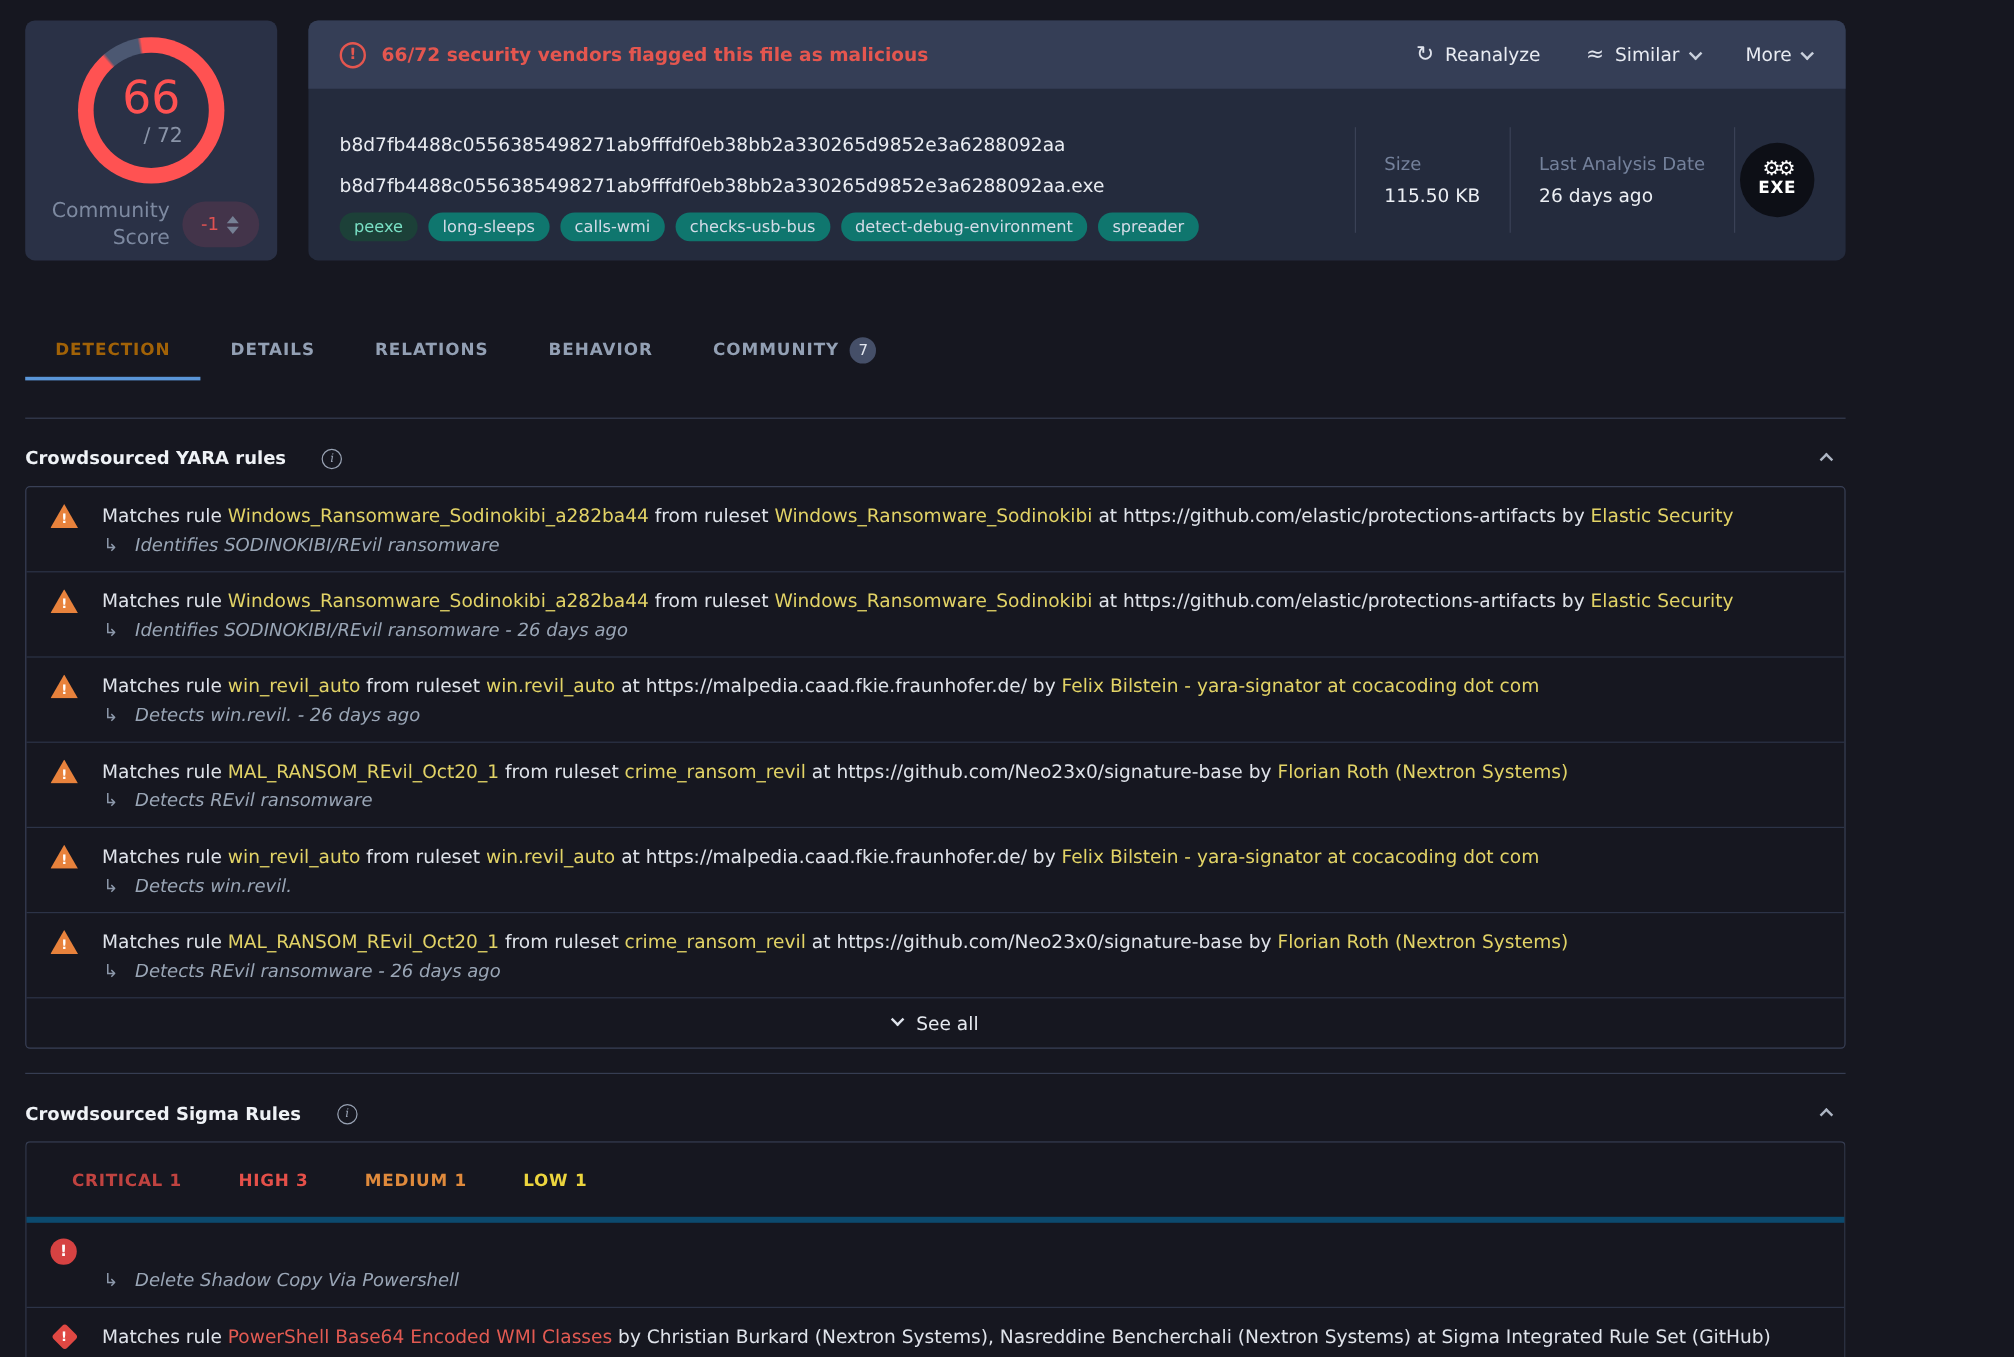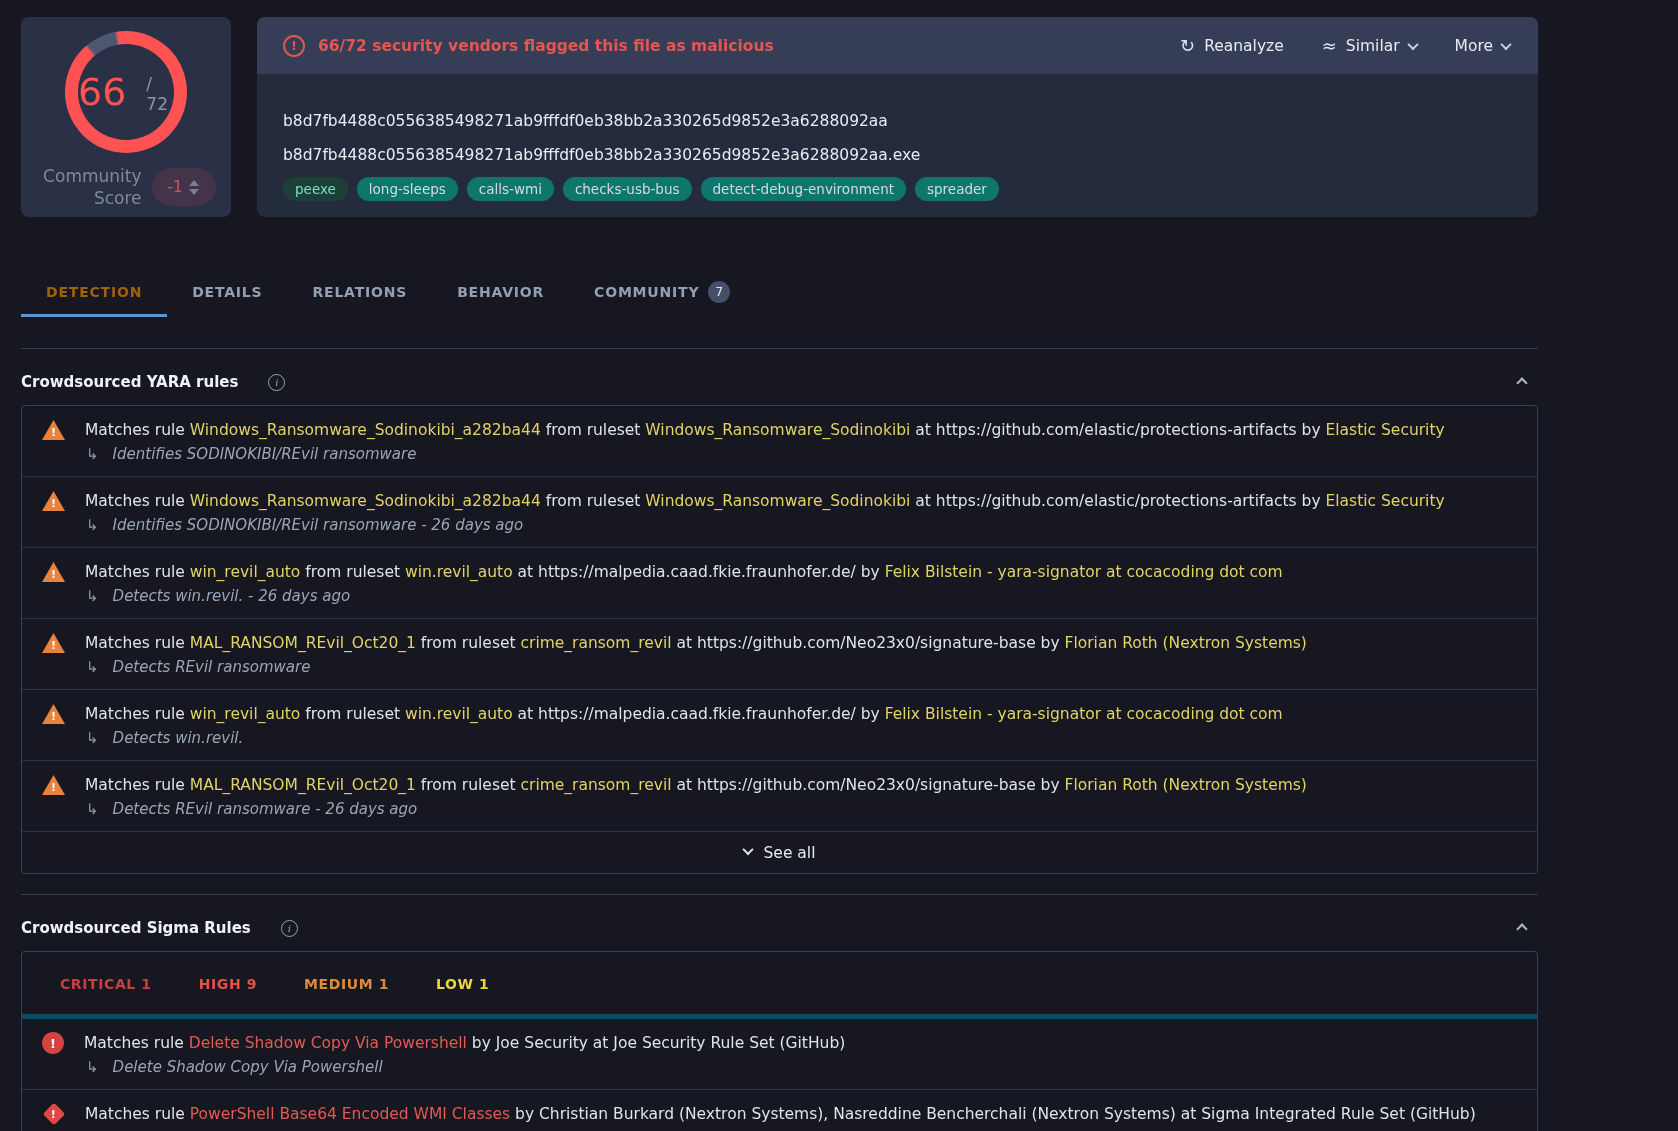--- a/index.html
+++ b/index.html
@@ -13,21 +13,21 @@
 
   
   .top { display:flex; gap:26px; }
   .score-card {
     width:210px; height:200px; background:#2a3146; border-radius:8px;
     display:flex; flex-direction:column; align-items:center; flex-shrink:0;
   }
   .donut { position:relative; width:122px; height:122px; margin-top:14px; border-radius:50%;
     background:conic-gradient(#ff5252 0deg 318deg, #4c5872 321deg 349deg, #ff5252 352deg 360deg); }
   .donut-hole { position:absolute; inset:13px; background:#2a3146; border-radius:50%;
-    display:flex; flex-direction:row; align-items:center; justify-content:center; }
+    display:flex; flex-direction:column; align-items:center; justify-content:center; }
   .score-num { color:#ff5252; font-size:38px; line-height:38px; }
   .score-den { color:#8a94a8; font-size:17px; margin:3px 0 0 20px; }
   .community { display:flex; align-items:center; margin-top:12px; gap:10px; }
   .community-label { color:#7d89a0; font-size:17px; line-height:22px; text-align:right; width:105px; }
   .vote-pill { background:#43344a; border-radius:19px; height:38px; width:64px;
     display:flex; align-items:center; justify-content:center; gap:7px; }
   .vote-val { color:#e05252; font-size:15px; }
   .vote-arrows { display:flex; flex-direction:column; gap:3px; }
   .arr-up { width:0;height:0;border-left:5px solid transparent;border-right:5px solid transparent;border-bottom:6px solid #768095; }
   .arr-dn { width:0;height:0;border-left:5px solid transparent;border-right:5px solid transparent;border-top:6px solid #768095; }
@@ -164,20 +164,37 @@
           <div class="fname">b8d7fb4488c0556385498271ab9fffdf0eb38bb2a330265d9852e3a6288092aa.exe</div>
           <div class="tags" id="tags">
               <span class="tag tag-accent">peexe</span>
               <span class="tag">long-sleeps</span>
               <span class="tag">calls-wmi</span>
               <span class="tag">checks-usb-bus</span>
               <span class="tag">detect-debug-environment</span>
               <span class="tag">spreader</span>
             </div>
         </div>
+        <div class="file-meta">
+          <div class="vdiv"></div>
+          <div class="meta-col">
+            <div class="meta-label">Size</div>
+            <div class="meta-val">115.50 KB</div>
+          </div>
+          <div class="vdiv"></div>
+          <div class="meta-col">
+            <div class="meta-label">Last Analysis Date</div>
+            <div class="meta-val">26 days ago</div>
+          </div>
+          <div class="vdiv"></div>
+          <div class="exe-badge">
+            <div class="exe-gears">⚙⚙</div>
+            <div class="exe-txt">EXE</div>
+          </div>
+        </div>
       </div>
     </div>
   </div>
 
   <div class="tabs" id="tabs">
       <div class="tab active">
         <span>DETECTION</span>
       </div>
       <div class="tab">
         <span>DETAILS</span>
@@ -273,29 +290,28 @@
   <hr class="hdiv" style="margin-top:20px;">
 
   <div class="sec-head">
     <span class="sec-title">Crowdsourced Sigma Rules</span>
     <span class="info-ico">i</span>
     <span class="collapse"><span class="chev chev-up"></span></span>
   </div>
   <div class="rule-box" style="border-bottom:none;border-radius:4px 4px 0 0;">
     <div class="sev-row" id="sev-row">
         <span class="sev-item" style="color: rgb(192, 67, 64);">CRITICAL 1</span>
-        <span class="sev-item" style="color: rgb(229, 80, 73);">HIGH 9</span>
+        <span class="sev-item" style="color: rgb(229, 80, 73);">HIGH 3</span>
         <span class="sev-item" style="color: rgb(223, 138, 60);">MEDIUM 1</span>
         <span class="sev-item" style="color: rgb(236, 213, 62);">LOW 1</span>
       </div>
     <div id="sigma-rows">
         <div class="rule-row">
           <div class="rule-main">
             <span class="crit-circ">!</span>
-            <div class="rule-text"><span class="seg-plain">Matches rule </span><span class="seg-link" style="color: rgb(226, 90, 82);">Delete Shadow Copy Via Powershell</span><span class="seg-plain"> by Joe Security at Joe Security Rule Set (GitHub)</span></div>
           </div>
           <div class="rule-sub">
             <span class="sub-arrow">↳</span>
             <em>Delete Shadow Copy Via Powershell</em>
           </div>
         </div>
         <div class="rule-row">
           <div class="rule-main">
             <span class="high-diamond-wrap">
               <span class="high-diamond">

